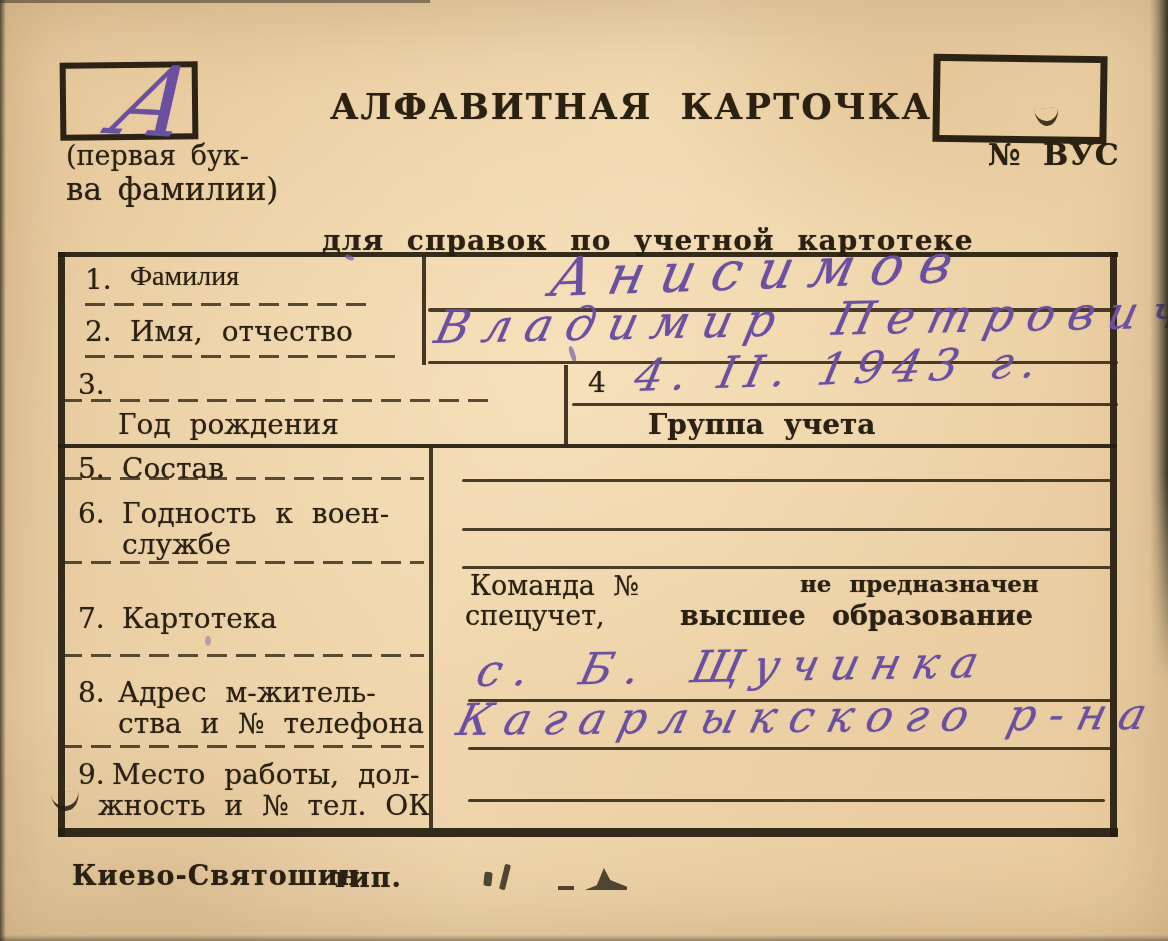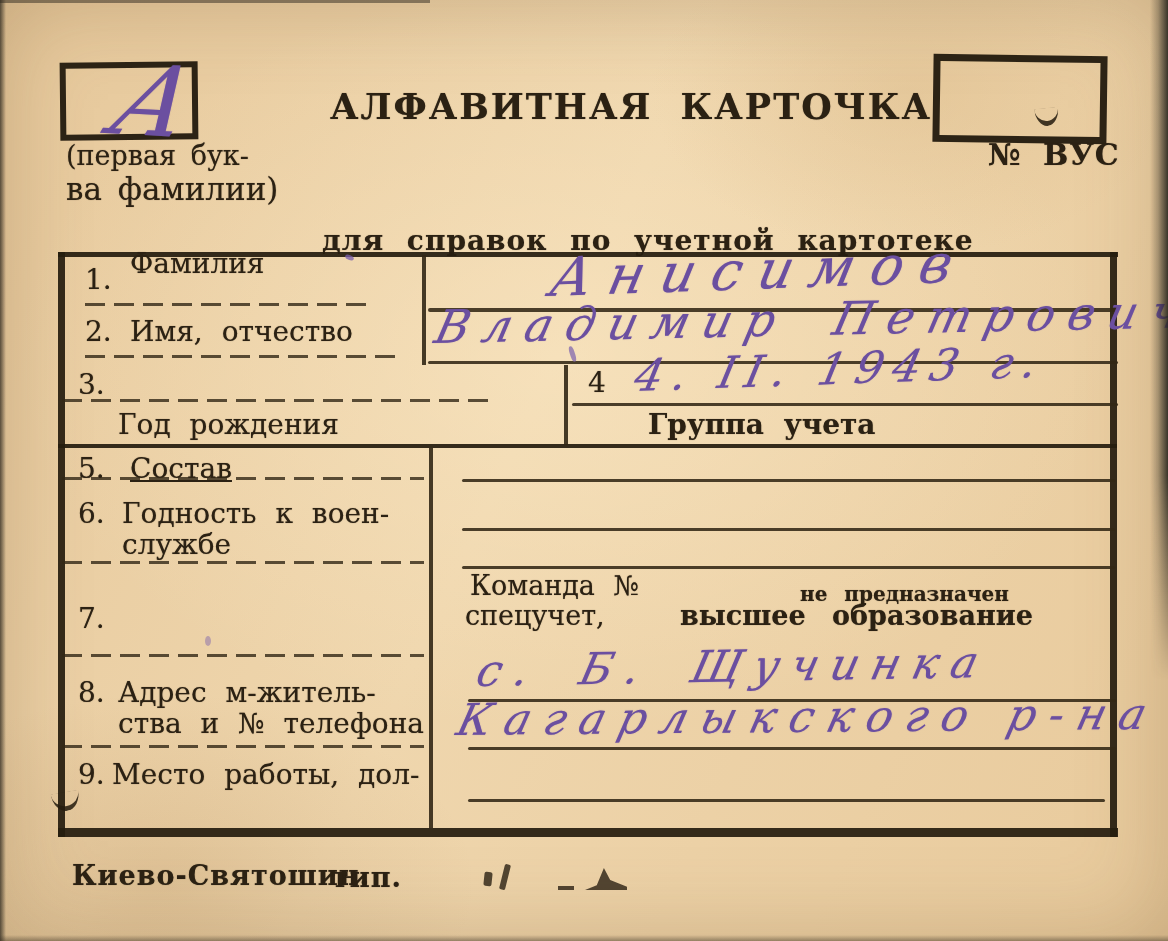--- a/index.html
+++ b/index.html
@@ -80,21 +80,21 @@
   <div class="border-piece" style="left:58px;top:828px;width:1060px;height:9px;"></div>
   <div class="border-piece" style="left:58px;top:252px;width:7px;height:585px;"></div>
   <div class="border-piece" style="left:1110px;top:252px;width:7px;height:585px;"></div>
   <div class="border-piece" style="left:58px;top:444px;width:1059px;height:4px;"></div>
 
   <div class="vrule" style="left:422px;top:255px;height:110px;"></div>
   <div class="vrule" style="left:564px;top:365px;height:80px;"></div>
   <div class="vrule" style="left:429px;top:448px;height:380px;"></div>
 
   <div class="printed" style="left:85px;top:263px;">1.</div>
-  <div class="printed" style="left:130px;top:247px;">Фамилия</div>
+  <div class="printed" style="left:130px;top:260px;font-family:Liberation Serif, serif;">Фамилия</div>
   <div class="dashrule" style="left:85px;top:303px;width:287px;"></div>
   <div class="rule" style="left:428px;top:308px;width:688px;height:4px;"></div>
   <div class="hand" style="left:545px;top:246px;font-size:54px;letter-spacing:16px;transform:skewX(-14deg) rotate(-2deg);">Анисимов</div>
 
   <div class="printed" style="left:85px;top:315px;">2.</div>
   <div class="printed" style="left:130px;top:315px;">Имя, отчество</div>
   <div class="dashrule" style="left:85px;top:355px;width:315px;"></div>
   <div class="rule" style="left:428px;top:361px;width:690px;"></div>
   <div class="hand" style="left:430px;top:300px;font-size:46px;letter-spacing:13px;word-spacing:18px;transform:skewX(-14deg) rotate(-1.2deg);">Владимир Петрович</div>
 
@@ -102,51 +102,53 @@
   <div class="dashrule" style="left:62px;top:399px;width:435px;"></div>
   <div class="printed" style="left:118px;top:408px;">Год рождения</div>
 
   <div class="printed" style="left:588px;top:366px;">4</div>
   <div class="rule" style="left:572px;top:403px;width:546px;"></div>
   <div class="printed bold" style="left:648px;top:408px;">Группа учета</div>
   <div class="hand" style="left:630px;top:350px;font-size:44px;letter-spacing:9px;transform:skewX(-14deg) rotate(-2deg);">4. II. 1943 г.</div>
   <div class="speck" style="left:570px;top:346px;width:5px;height:16px;border-radius:40%;opacity:.7;transform:rotate(-18deg);"></div>
 
   <div class="printed" style="left:78px;top:452px;">5.</div>
-  <div class="printed" style="left:130px;top:452px;text-decoration:underline;">Состав</div>
+  <div class="printed" style="left:122px;top:452px;">Состав</div>
   <div class="dashrule" style="left:62px;top:477px;width:362px;"></div>
   <div class="rule" style="left:462px;top:479px;width:653px;"></div>
 
   <div class="printed" style="left:78px;top:497px;">6.</div>
   <div class="printed" style="left:122px;top:497px;">Годность к воен-</div>
   <div class="printed" style="left:122px;top:528px;">службе</div>
   <div class="dashrule" style="left:62px;top:561px;width:362px;"></div>
   <div class="rule" style="left:462px;top:528px;width:653px;"></div>
 
   <div class="printed" style="left:78px;top:602px;">7.</div>
+  <div class="printed" style="left:122px;top:602px;">Картотека</div>
   <div class="dashrule" style="left:62px;top:654px;width:362px;"></div>
   <div class="rule" style="left:462px;top:566px;width:653px;"></div>
   <div class="printed" style="left:470px;top:570px;font-size:27px;">Команда №</div>
-  <div class="printed bold" style="left:800px;top:582px;font-size:20px;">не предназначен</div>
+  <div class="printed bold" style="left:800px;top:570px;font-size:23px;">не предназначен</div>
   <div class="printed" style="left:465px;top:600px;font-size:27px;">спецучет,</div>
   <div class="printed bold" style="left:680px;top:600px;font-size:27px;">высшее</div>
   <div class="printed bold" style="left:832px;top:600px;font-size:27px;">образование</div>
   <div class="speck" style="left:205px;top:636px;width:6px;height:10px;opacity:.45;"></div>
 
   <div class="printed" style="left:78px;top:676px;">8.</div>
   <div class="printed" style="left:118px;top:676px;">Адрес м-житель-</div>
   <div class="printed" style="left:118px;top:707px;">ства и № телефона</div>
   <div class="dashrule" style="left:62px;top:745px;width:362px;"></div>
   <div class="rule" style="left:468px;top:699px;width:648px;"></div>
   <div class="rule" style="left:468px;top:747px;width:648px;"></div>
   <div class="hand" style="left:472px;top:645px;font-size:44px;letter-spacing:12px;word-spacing:14px;transform:skewX(-14deg) rotate(-1deg);">с. Б. Щучинка</div>
   <div class="hand" style="left:452px;top:694px;font-size:44px;letter-spacing:13px;transform:skewX(-14deg) rotate(-0.5deg);">Кагарлыкского р-на</div>
 
   <div class="printed" style="left:78px;top:758px;">9.</div>
   <div class="printed" style="left:112px;top:758px;">Место работы, дол-</div>
+  <div class="printed" style="left:98px;top:789px;">жность и № тел. ОК</div>
   <div class="crescent" style="left:52px;top:792px;width:28px;height:14px;transform:rotate(-10deg);"></div>
   <div class="rule" style="left:468px;top:799px;width:637px;"></div>
 
   <div class="printed bold" style="left:72px;top:860px;font-size:27px;letter-spacing:1px;">Киево-Святошин.</div>
   <div class="printed bold" style="left:332px;top:862px;font-size:27px;letter-spacing:1px;">тип.</div>
   <div class="frag" style="left:484px;top:872px;width:8px;height:14px;transform:rotate(6deg);border-radius:2px;"></div>
   <div class="frag" style="left:502px;top:864px;width:6px;height:26px;transform:rotate(14deg);border-radius:2px;"></div>
   <div class="frag" style="left:558px;top:886px;width:16px;height:4px;"></div>
   <div class="frag" style="left:585px;top:868px;width:42px;height:22px;clip-path:polygon(45% 0, 60% 55%, 100% 85%, 100% 100%, 0 100%, 28% 78%);"></div>
 

